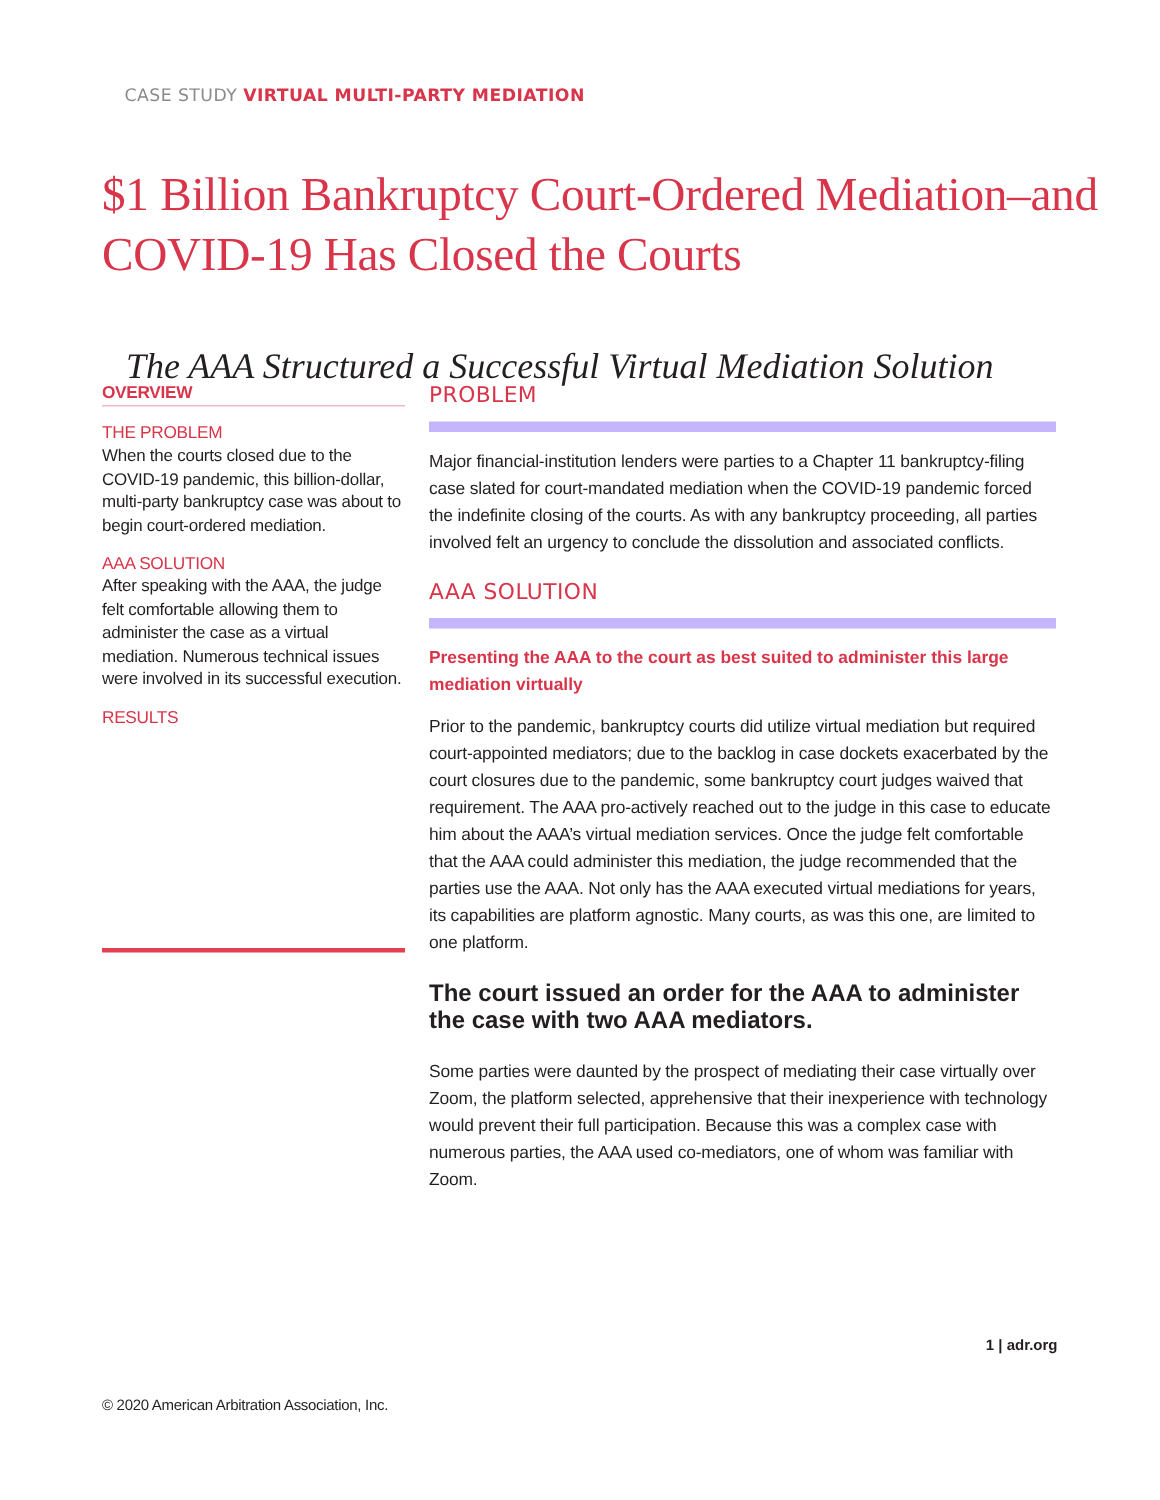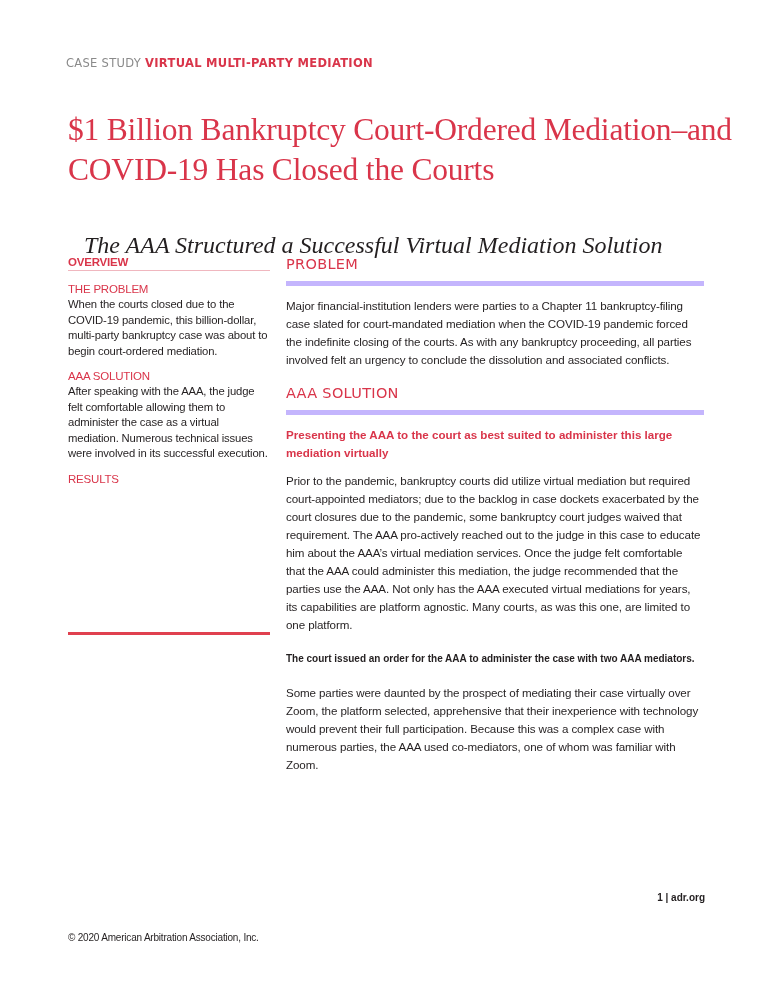--- a/index.html
+++ b/index.html
@@ -1,34 +1,34 @@
 <!DOCTYPE html>
 <html><head>
 <meta charset="utf-8">
 <style>
   html, body { margin: 0; padding: 0; background: #ffffff; }
   body { width: 773px; height: 1000px; position: relative; overflow: hidden; font-family: "Liberation Sans", sans-serif; color: #231f20; }
-  .kicker { position: absolute; left: 66px; top: 56px; font-size: 11.5px; letter-spacing: 0.3px; font-family: "DejaVu Sans", sans-serif; }
+  .kicker { position: absolute; left: 83px; top: 56px; font-size: 11.5px; letter-spacing: 0.3px; font-family: "DejaVu Sans", sans-serif; }
   .kicker .gray { color: #8a8a8a; }
   .kicker .red { color: #d9354a; font-weight: bold; }
   .title { position: absolute; left: 68px; top: 110px; width: 690px; color: #d9354a; font-family: "Liberation Serif", serif; font-size: 31.5px; line-height: 40px; letter-spacing: -0.2px; margin: 0; font-weight: normal; }
   .subtitle { position: absolute; left: 68px; top: 213px; color: #231f20; font-family: "Liberation Serif", serif; font-style: italic; font-size: 24px; line-height: 32px; margin: 16px; font-weight: normal; }
 
   .sidebar { position: absolute; left: 68px; top: 256px; width: 202px; }
   .side-head { color: #d9354a; font-weight: bold; font-size: 11.5px; letter-spacing: -0.2px; padding-bottom: 2px; border-bottom: 1px solid #f0b7bf; margin-bottom: 11px; }
   .side-sec { margin-bottom: 10px; }
   .side-sec-title { color: #d9354a; font-size: 11.5px; line-height: 15px; letter-spacing: -0.2px; }
   .side-sec-body { font-size: 11.3px; line-height: 15.5px; color: #231f20; letter-spacing: -0.15px; }
   .side-bar { position: absolute; left: 68px; top: 632px; width: 202px; height: 3px; background: #e0404f; }
 
   .main { position: absolute; left: 286px; top: 256px; width: 418px; }
-  .h2 { color: #d9354a; font-size: 14.5px; letter-spacing: 0.3px; padding-bottom: 9px; border-bottom: 5px solid #c4b5fd; margin-bottom: 11px; font-family: "DejaVu Sans", sans-serif; font-weight: normal; }
+  .h2 { color: #d9354a; font-size: 14.5px; letter-spacing: 0.3px; padding-bottom: 9px; border-bottom: 7px solid #c4b5fd; margin-bottom: 11px; font-family: "DejaVu Sans", sans-serif; font-weight: normal; }
   .p { font-size: 11.6px; line-height: 18px; color: #231f20; margin: 0 0 16px 0; letter-spacing: -0.1px; }
   .h3 { color: #d9354a; font-weight: bold; font-size: 11.6px; line-height: 18px; margin: 0 0 10px 0; }
-  .pb { font-weight: bold; font-size: 10px; line-height: 18px; margin: 0 0 16px 0; color: #231f20; }
+  .pb { font-weight: bold; font-size: 16px; line-height: 18px; margin: 0 0 16px 0; color: #231f20; }
 
   .footer-left { position: absolute; left: 68px; top: 932px; font-size: 10px; color: #231f20; letter-spacing: -0.2px; }
   .footer-right { position: absolute; right: 68px; top: 892px; font-size: 10px; color: #231f20; font-weight: bold; }
 </style>
 </head>
 <body>
 
 <div class="kicker">
   <span class="gray">CASE STUDY</span>
   <span class="red">VIRTUAL MULTI-PARTY MEDIATION</span>

